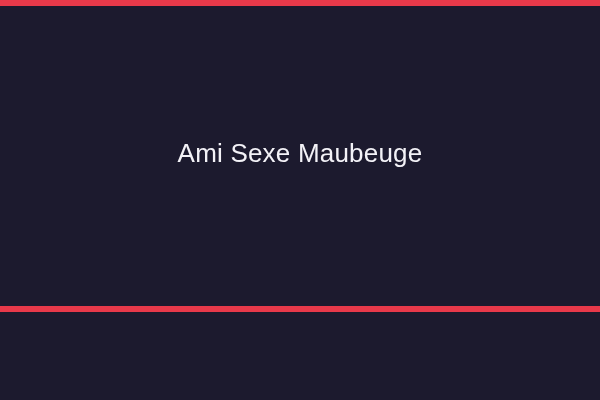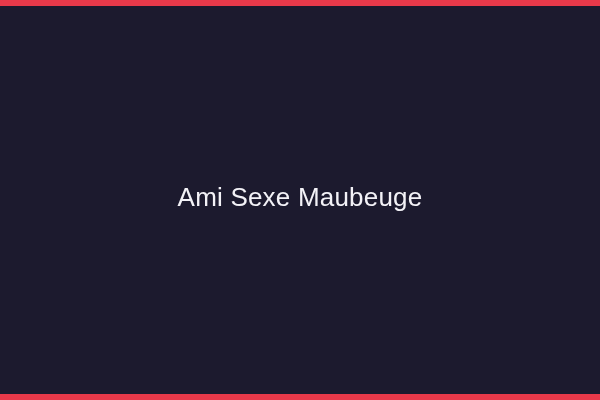--- a/index.html
+++ b/index.html
@@ -13,21 +13,21 @@
     height: 400px;
     overflow: hidden;
     font-family: "Liberation Sans", sans-serif;
     background: #1c1a2e;
   }
 
   .placard {
     position: relative;
     box-sizing: border-box;
     width: 600px;
-    height: 400px;
+    height: 312px;
     background: #1c1a2e;
     display: flex;
     flex-direction: column;
     align-items: stretch;
     justify-content: space-between;
   }
 
   .accent-bar {
     flex: 0 0 auto;
     width: 100%;

